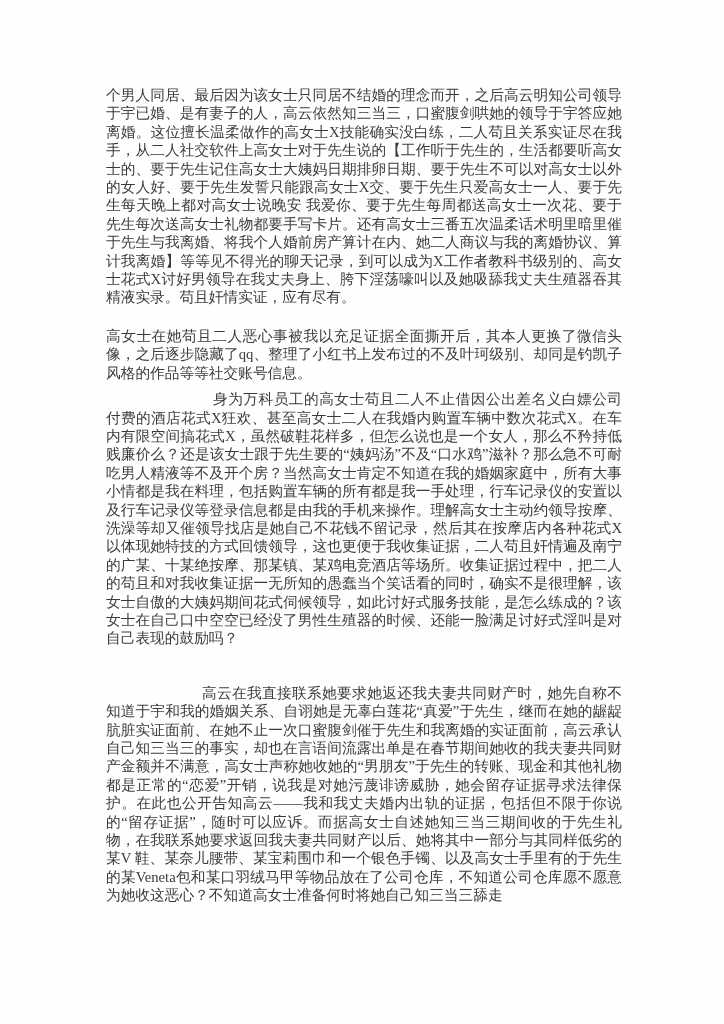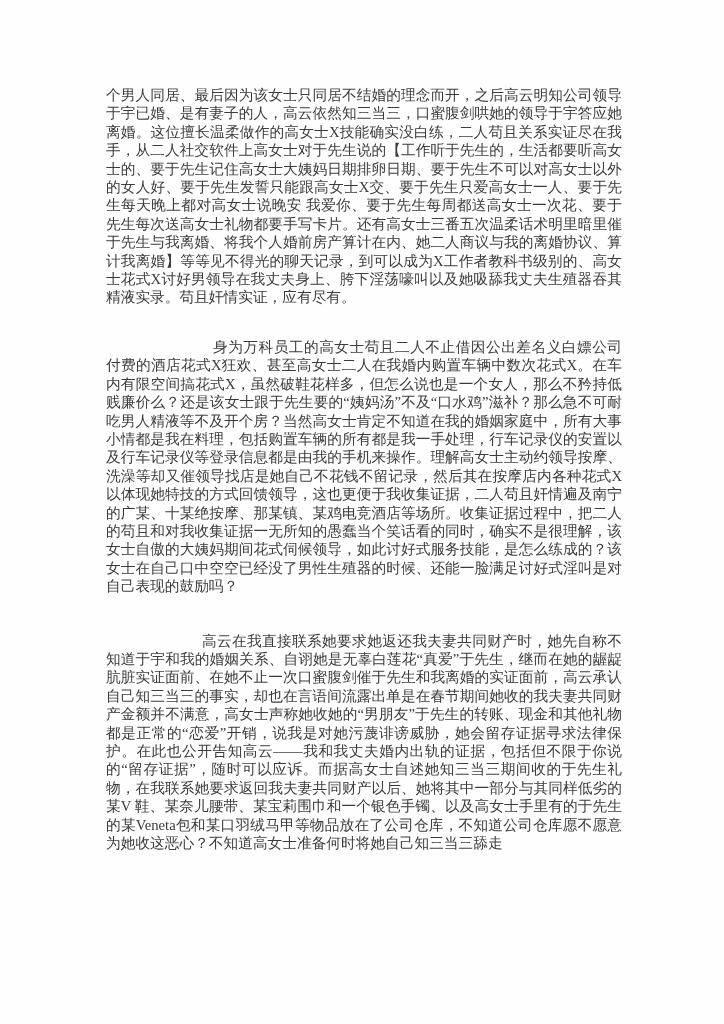--- a/index.html
+++ b/index.html
@@ -33,25 +33,26 @@
     text-align: justify;
     text-justify: inter-ideograph;
     letter-spacing: 0;
     word-break: break-all;
   }
   .para {
     margin: 0;
     padding: 0;
   }
   .para-2 { margin-top: 20px; }
-  .para-3 { margin-top: 31px; text-indent: 107px; }
+  .para-3 { margin-top: 8px; text-indent: 107px; }
   .para-4 { margin-top: 36px; text-indent: 96px; }
 </style>
 </head>
 <body>
 
 <div class="page">
   <div class="text-column">
     <p class="para para-1">个男人同居、最后因为该女士只同居不结婚的理念而开，之后高云明知公司领导于宇已婚、是有妻子的人，高云依然知三当三，口蜜腹剑哄她的领导于宇答应她离婚。这位擅长温柔做作的高女士X技能确实没白练，二人苟且关系实证尽在我手，从二人社交软件上高女士对于先生说的【工作听于先生的，生活都要听高女士的、要于先生记住高女士大姨妈日期排卵日期、要于先生不可以对高女士以外的女人好、要于先生发誓只能跟高女士X交、要于先生只爱高女士一人、要于先生每天晚上都对高女士说晚安 我爱你、要于先生每周都送高女士一次花、要于先生每次送高女士礼物都要手写卡片。还有高女士三番五次温柔话术明里暗里催于先生与我离婚、将我个人婚前房产算计在内、她二人商议与我的离婚协议、算计我离婚】等等见不得光的聊天记录，到可以成为X工作者教科书级别的、高女士花式X讨好男领导在我丈夫身上、胯下淫荡嚎叫以及她吸舔我丈夫生殖器吞其精液实录。苟且奸情实证，应有尽有。</p>
+    <p class="para para-2">高女士在她苟且二人恶心事被我以充足证据全面撕开后，其本人更换了微信头像，之后逐步隐藏了qq、整理了小红书上发布过的不及叶珂级别、却同是钓凯子风格的作品等等社交账号信息。</p>
     <p class="para para-3">身为万科员工的高女士苟且二人不止借因公出差名义白嫖公司付费的酒店花式X狂欢、甚至高女士二人在我婚内购置车辆中数次花式X。在车内有限空间搞花式X，虽然破鞋花样多，但怎么说也是一个女人，那么不矜持低贱廉价么？还是该女士跟于先生要的“姨妈汤”不及“口水鸡”滋补？那么急不可耐吃男人精液等不及开个房？当然高女士肯定不知道在我的婚姻家庭中，所有大事小情都是我在料理，包括购置车辆的所有都是我一手处理，行车记录仪的安置以及行车记录仪等登录信息都是由我的手机来操作。理解高女士主动约领导按摩、洗澡等却又催领导找店是她自己不花钱不留记录，然后其在按摩店内各种花式X以体现她特技的方式回馈领导，这也更便于我收集证据，二人苟且奸情遍及南宁的广某、十某绝按摩、那某镇、某鸡电竞酒店等场所。收集证据过程中，把二人的苟且和对我收集证据一无所知的愚蠢当个笑话看的同时，确实不是很理解，该女士自傲的大姨妈期间花式伺候领导，如此讨好式服务技能，是怎么练成的？该女士在自己口中空空已经没了男性生殖器的时候、还能一脸满足讨好式淫叫是对自己表现的鼓励吗？</p>
     <p class="para para-4">高云在我直接联系她要求她返还我夫妻共同财产时，她先自称不知道于宇和我的婚姻关系、自诩她是无辜白莲花“真爱”于先生，继而在她的龌龊肮脏实证面前、在她不止一次口蜜腹剑催于先生和我离婚的实证面前，高云承认自己知三当三的事实，却也在言语间流露出单是在春节期间她收的我夫妻共同财产金额并不满意，高女士声称她收她的“男朋友”于先生的转账、现金和其他礼物都是正常的“恋爱”开销，说我是对她污蔑诽谤威胁，她会留存证据寻求法律保护。在此也公开告知高云——我和我丈夫婚内出轨的证据，包括但不限于你说的“留存证据”，随时可以应诉。而据高女士自述她知三当三期间收的于先生礼物，在我联系她要求返回我夫妻共同财产以后、她将其中一部分与其同样低劣的某V 鞋、某奈儿腰带、某宝莉围巾和一个银色手镯、以及高女士手里有的于先生的某Veneta包和某口羽绒马甲等物品放在了公司仓库，不知道公司仓库愿不愿意为她收这恶心？不知道高女士准备何时将她自己知三当三舔走</p>
   </div>
 </div>
 
 </body></html>

